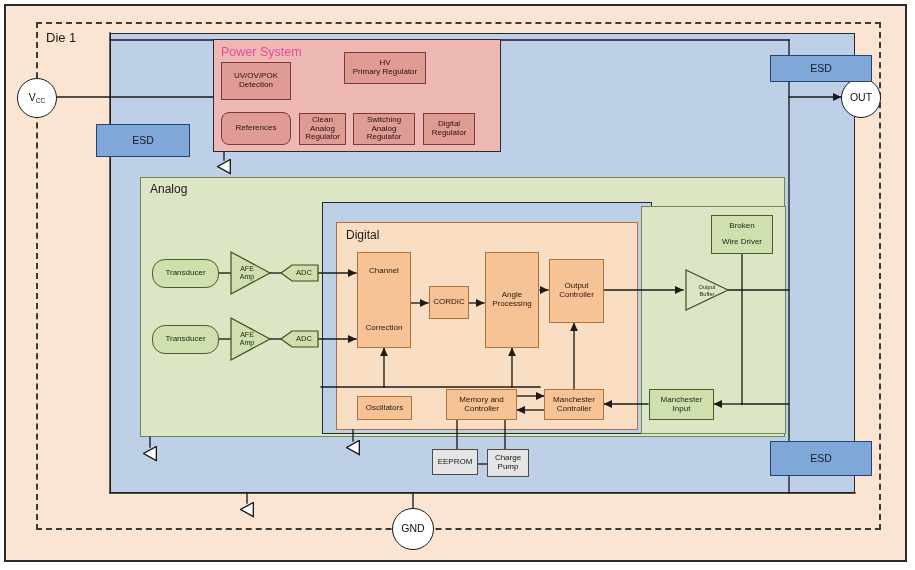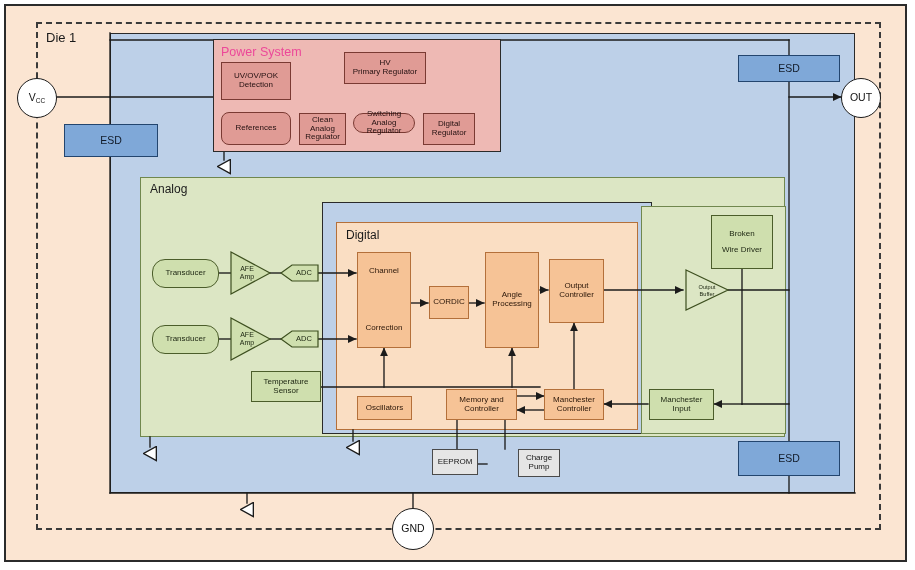--- a/index.html
+++ b/index.html
@@ -36,21 +36,21 @@
   
   #powerbox{position:absolute;left:213px;top:39px;width:288px;height:113px;
        background:#eeb9b4;border:1.4px solid #2a2a2a;box-sizing:border-box;}
   #powerlabel{left:221px;top:45px;font-size:12.5px;color:#ec4899;}
   .pbx{background:#e09b95;border:1.2px solid #7a3a33;color:#231010;font-size:8px;}
 
   
   .greenbx{background:#cfdfae;border:1.3px solid #4b5d2a;color:#1b2410;font-size:8px;border-radius:13px;}
   .greenbx.sq{border-radius:0;}
   .orangebx{background:#f6c396;border:1.2px solid #b4703a;color:#2a1608;font-size:8px;}
-  .bluebx{background:#7fa8d8;border:1.3px solid #23456e;color:#111a28;font-size:10.5px;}
+  .bluebx{background:#7fa8d8;border:1.3px solid #23456e;color:#111a28;font-size:10.5px;margin-left:32px;}
   .whitebx{background:#e5e5e5;border:1.1px solid #4a4a4a;color:#151515;font-size:8px;}
   .term{background:#ffffff;border:1.6px solid #1b1b1b;border-radius:50%;
         color:#101010;font-size:10.5px;}
   .tiny{font-size:5.6px;}
   .sub{font-size:6.5px;vertical-align:-2px;}
 </style>
 </head>
 <body>
 
 <div id="stage">
@@ -182,21 +182,21 @@
   </div>
   <div class="blk pbx" style="left:344px;top:52px;width:82px;height:32px;flex-direction:column;">
     <span>HV</span>
     <span>Primary Regulator</span>
   </div>
   <div class="blk pbx" style="left:299px;top:113px;width:47px;height:32px;flex-direction:column;">
     <span>Clean</span>
     <span>Analog</span>
     <span>Regulator</span>
   </div>
-  <div class="blk pbx" style="left:353px;top:113px;width:62px;height:20px;flex-direction:column;border-radius:16px;">
+  <div class="blk pbx" style="left:353px;top:113px;width:62px;height:32px;flex-direction:column;">
     <span>Switching</span>
     <span>Analog</span>
     <span>Regulator</span>
   </div>
   <div class="blk pbx" style="left:423px;top:113px;width:52px;height:32px;flex-direction:column;">
     <span>Digital</span>
     <span>Regulator</span>
   </div>
 
   <div class="blk greenbx" style="left:152px;top:259px;width:67px;height:29px;">
@@ -224,26 +224,22 @@
     <span>AFE</span>
     <span>Amp</span>
   </div>
   <div class="blk" style="left:288px;top:265px;width:32px;height:16px;font-size:7.5px;color:#1b2410;">
     <span>ADC</span>
   </div>
   <div class="blk" style="left:288px;top:331px;width:32px;height:16px;font-size:7.5px;color:#1b2410;">
     <span>ADC</span>
   </div>
 
-  <div class="blk greenbx sq" style="left:251px;top:371px;width:70px;height:31px;flex-direction:column;">
-    <span>Temperature</span>
-    <span>Sensor</span>
-  </div>
-
-  <div class="blk greenbx sq" style="left:711px;top:215px;width:62px;height:54px;flex-direction:column;gap:7px;">
+
+  <div class="blk greenbx sq" style="left:711px;top:215px;width:62px;height:39px;flex-direction:column;gap:7px;">
     <span>Broken</span>
     <span>Wire Driver</span>
   </div>
 
   <div class="blk tiny" style="left:690px;top:281px;width:34px;height:19px;flex-direction:column;color:#1b2410;">
     <span>Output</span>
     <span>Buffer</span>
   </div>
 
   <div class="blk greenbx sq" style="left:649px;top:389px;width:65px;height:31px;flex-direction:column;">
@@ -274,18 +270,18 @@
     <span>Controller</span>
   </div>
   <div class="blk orangebx" style="left:544px;top:389px;width:60px;height:31px;flex-direction:column;">
     <span>Manchester</span>
     <span>Controller</span>
   </div>
 
   <div class="blk whitebx" style="left:432px;top:449px;width:46px;height:26px;">
     <span>EEPROM</span>
   </div>
-  <div class="blk whitebx" style="left:487px;top:449px;width:42px;height:28px;flex-direction:column;margin-left:31px;">
+  <div class="blk whitebx" style="left:487px;top:449px;width:42px;height:28px;flex-direction:column;">
     <span>Charge</span>
     <span>Pump</span>
   </div>
 
 </div>
 
 </body></html>

